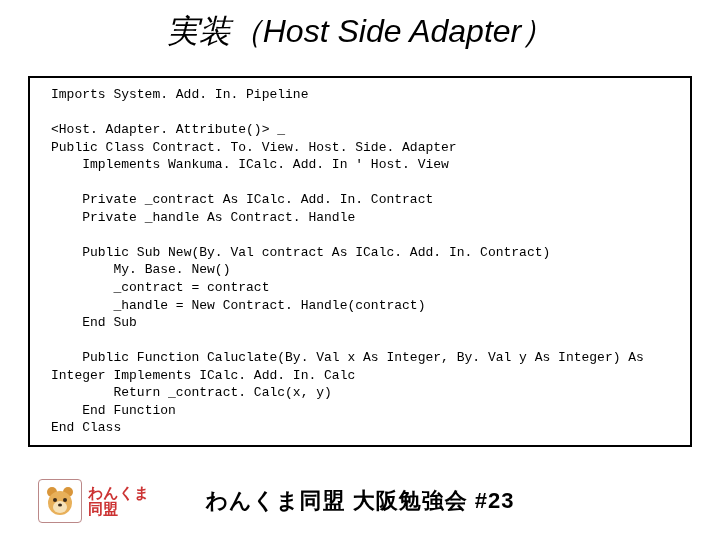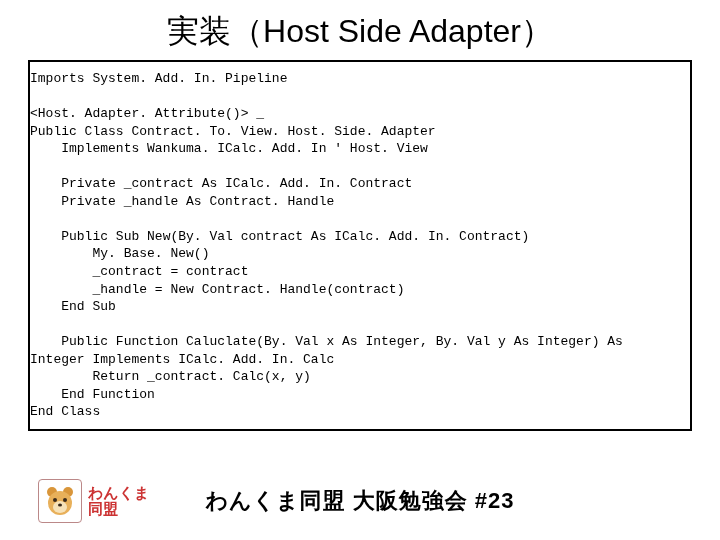--- a/index.html
+++ b/index.html
@@ -17,25 +17,26 @@
     height: 540px;
     position: relative;
     box-sizing: border-box;
   }
   .title {
     font-size: 32px;
     font-weight: normal;
     text-align: center;
     padding: 10px 0 6px 0;
     letter-spacing: 0px;
+    font-style: italic;
   }
   .codebox {
-    margin: 0 28px;
+    margin: 16px 28px;
     border: 2px solid #000;
-    padding: 8px 10px 8px 0;
+    padding: 8px 10px 8px 21px;
     font-family: "Courier New", monospace;
     font-size: 13px;
     line-height: 1.35;
     white-space: pre-wrap;
     word-break: break-word;
   }
   .footer {
     position: absolute;
     bottom: 14px;
     left: 28px;

